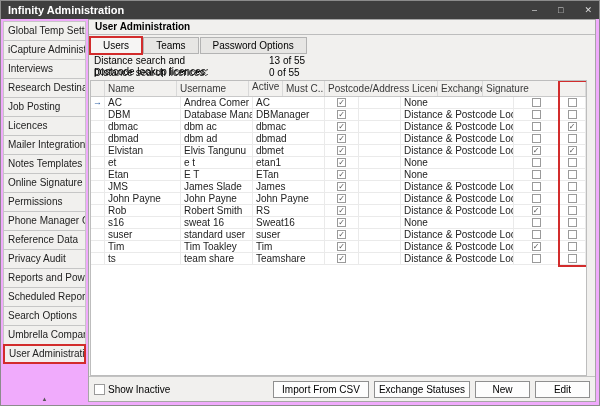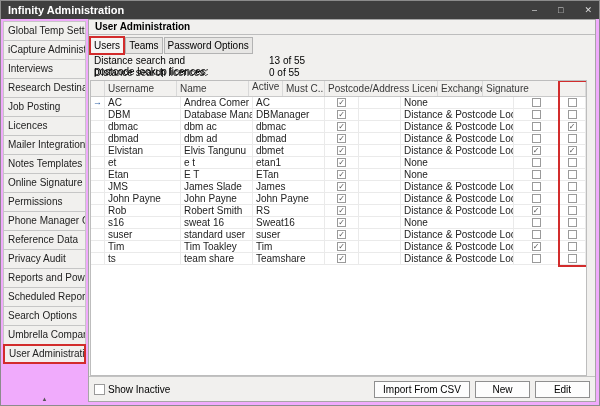--- a/index.html
+++ b/index.html
@@ -30,21 +30,21 @@
   #sb-scroll { position:absolute; bottom:3px; left:50%; transform:translateX(-50%);
     font-size:6px; color:#555; }
   
   #panel {
     flex:1; margin:0 3px 3px 0; border:1px solid #a6a6a6; background:#f1f0ee;
     display:flex; flex-direction:column; position:relative;
   }
   #caption { font-weight:bold; font-size:10px; padding:1px 6px 2px;
     border-bottom:1px solid #bdbdbd; }
   #tabstrip { display:flex; align-items:flex-end; padding:2px 0 0 1px; }
-  .tab { font-size:10px; padding:2px 3px; border:1px solid #b3b3b3; background:#e7e6e4;
+  .tab { font-size:10px; padding:2px 12px; border:1px solid #b3b3b3; background:#e7e6e4;
     margin-right:1px; position:relative; cursor:default; white-space:nowrap; }
   .tab.selected { background:#f6f5f4; }
   .ann-box { position:absolute; inset:-2px; border:2px solid var(--annotation_red);
     pointer-events:none; }
   .info-line { display:flex; font-size:10px; padding:1px 0 0 5px; height:12px; }
   .info-label { width:130px; }
   .info-value { font-weight:normal;margin-left:45px; }
   
   #grid-wrap { flex:1; margin:2px 8px 0 1px; border:1px solid #bdbdbd; background:#fff;
     position:relative; overflow:hidden; }
@@ -142,22 +142,22 @@
         <span class="info-value">13 of 55</span>
       </div>
       <div class="info-line">
         <span class="info-label">Distance search licences:</span>
         <span class="info-value">0 of 55</span>
       </div>
 
       <div id="grid-wrap">
         <div id="grid-header">
           <div class="hcell c0"></div>
+          <div class="hcell c2">Name</div>
           <div class="hcell c3">Username</div>
-          <div class="hcell c2">Name</div>
           <div class="hcell c4 flexc">
             <span>Active</span>
             <svg width="9" height="9" viewBox="0 0 10 10">
                 <path d="M1 1 h8 L6.2 4.6 V9 L3.8 7.4 V4.6 Z" fill="#3a7bd5"></path>
               </svg>
           </div>
           <div class="hcell c5">Must C...</div>
           <div class="hcell c6">Postcode/Address Licence</div>
           <div class="hcell c7">Exchange Sync</div>
           <div class="hcell c8">Signature</div>
@@ -433,20 +433,21 @@
         <div id="ann-signature"></div>
       </div>
 
       <div id="footer">
         <div id="show-inactive">
           <span class="fcheckbox"></span>
           <span>Show Inactive</span>
         </div>
         <div id="footer-buttons">
           <button class="btn wide">Import From CSV</button>
+          <button class="btn wide">Exchange Statuses</button>
           <button class="btn narrow">New</button>
           <button class="btn narrow">Edit</button>
         </div>
       </div>
 
     </div>
   </div>
 </div>
 
 </body></html>

